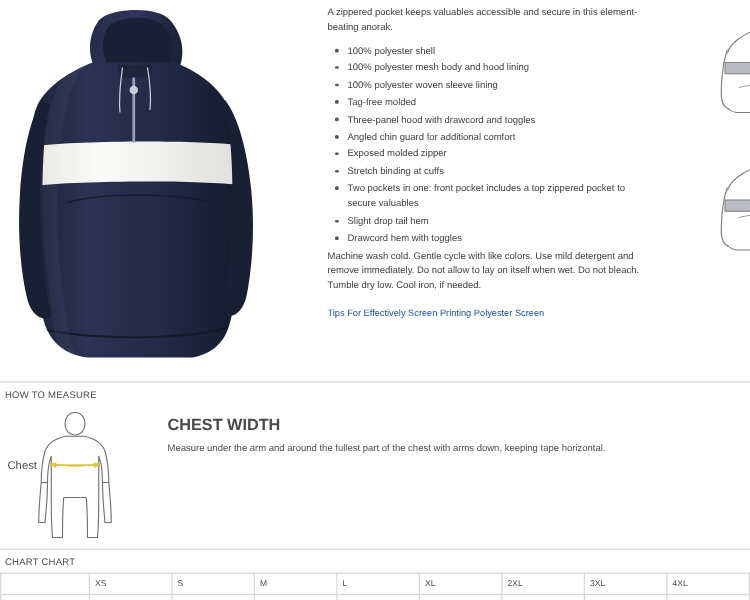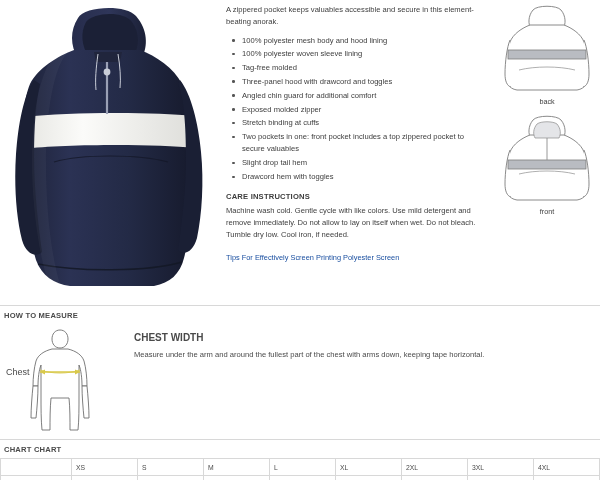--- a/index.html
+++ b/index.html
@@ -16,20 +16,21 @@
     color: #3b3b3b;
     position: relative;
   }
 
   
   .top {
     display: flex;
     width: 600px;
     height: 305px;
     box-sizing: border-box;
+    gap: 36px;
   }
 
   .photo-pane {
     width: 222px;
     height: 305px;
     position: relative;
     flex: 0 0 222px;
     overflow: hidden;
   }
 
@@ -119,21 +120,21 @@
   .hr {
     border: 0;
     border-top: 1px solid #d8d8d8;
     margin: 0;
     width: 600px;
   }
 
   
   .section-title {
     font-size: 7.6px;
-    font-weight: bold;
+    font-weight: normal;
     color: #4a4a4a;
     padding: 5px 0 4px 4px;
     letter-spacing: 0.2px;
   }
 
   .measure-row {
     display: flex;
     width: 600px;
     height: 115px;
     box-sizing: border-box;
@@ -142,21 +143,21 @@
     flex: 0 0 130px;
     width: 130px;
     position: relative;
   }
   .measure-text {
     flex: 1;
     padding: 8px 10px 0 4px;
     box-sizing: border-box;
   }
   .measure-head {
-    font-size: 10px;
+    font-size: 13px;
     font-weight: bold;
     color: #4a4a4a;
     margin-bottom: 6px;
   }
   .measure-body {
     font-size: 7.6px;
     line-height: 1.65;
     color: #4a4a4a;
   }
 
@@ -227,32 +228,32 @@
 
       <path d="M30 262 C70 270 140 270 174 260" stroke="#131725" stroke-width="1.6" fill="none" opacity="0.85"></path>
 
       <path d="M60 50 C46 64 38 110 38 160 C38 212 44 256 52 282 L40 280 C30 248 24 202 24 158 C24 110 32 68 48 52 Z" fill="#ffffff" opacity="0.04"></path>
     </svg>
   </div>
 
   <div class="desc-pane">
     <p class="desc-intro">A zippered pocket keeps valuables accessible and secure in this element-beating anorak.</p>
     <ul class="features">
+      <li>100% polyester shell</li>
       <li>100% polyester mesh body and hood lining</li>
       <li>100% polyester woven sleeve lining</li>
       <li>Tag-free molded</li>
       <li>Three-panel hood with drawcord and toggles</li>
       <li>Angled chin guard for additional comfort</li>
       <li>Exposed molded zipper</li>
       <li>Stretch binding at cuffs</li>
       <li>Two pockets in one: front pocket includes a top zippered pocket to secure valuables</li>
       <li>Slight drop tail hem</li>
       <li>Drawcord hem with toggles</li>
     </ul>
-    <div class="care-title">CARE INSTRUCTIONS</div>
     <p class="care-text">Machine wash cold. Gentle cycle with like colors. Use mild detergent and remove immediately. Do not allow to lay on itself when wet. Do not bleach. Tumble dry low. Cool iron, if needed.</p>
     <a class="tips-link" href="#">Tips For Effectively Screen Printing Polyester Screen</a>
   </div>
 
   <div class="thumb-pane">
 
     <div class="thumb-block">
       <svg width="96" height="92" viewBox="0 0 96 92">
         <g fill="#ffffff" stroke="#7d7d7d" stroke-width="0.9" stroke-linejoin="round">
           <path d="M34 8 C38 3 58 3 62 8 C67 14 67 22 64 27 L32 27 C29 22 29 14 34 8 Z"></path>

